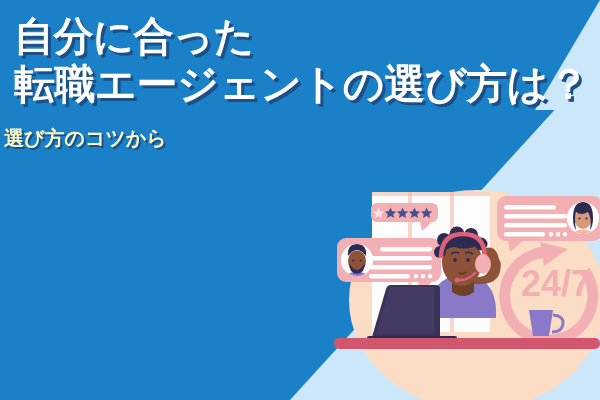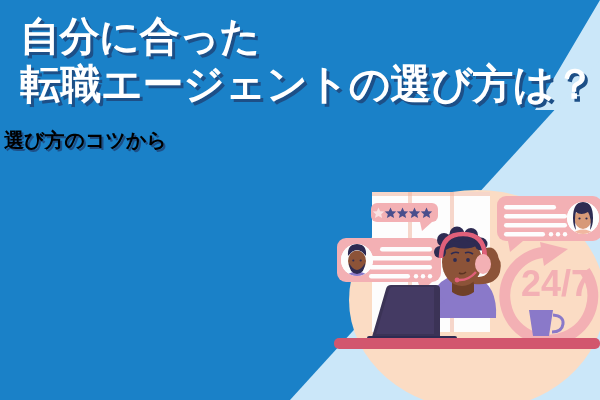--- a/index.html
+++ b/index.html
@@ -28,46 +28,47 @@
   #text-layer {
     position: absolute;
     left: 0;
     top: 0;
     width: 600px;
     height: 400px;
     pointer-events: none;
   }
   .headline {
     position: absolute;
-    left: 20px;
+    left: 14px;
     color: #ffffff;
     font-weight: bold;
     letter-spacing: -0.5px;
     white-space: nowrap;
     text-shadow: 3px 3px 0 #1d4f87;
   }
   #headline-1 {
     top: 14px;
     font-size: 40px;
     line-height: 44px;
   }
   #headline-2 {
     top: 62px;
     font-size: 41px;
     line-height: 44px;
   }
   .subline {
     position: absolute;
     left: 4px;
-    color: #000000;
+    color: #fef9c3;
     font-weight: bold;
     white-space: nowrap;
     font-size: 20px;
     line-height: 24px;
     text-shadow: 2px 2px 0 #1d4f87;
+    font-family: Liberation Mono, monospace;
   }
   #subline-1 { top: 128px; }
   #subline-2 { top: 159px; }
 </style>
 </head>
 <body>
 
 <div id="banner">
 
   <svg id="bg-svg" viewBox="0 0 600 400">

